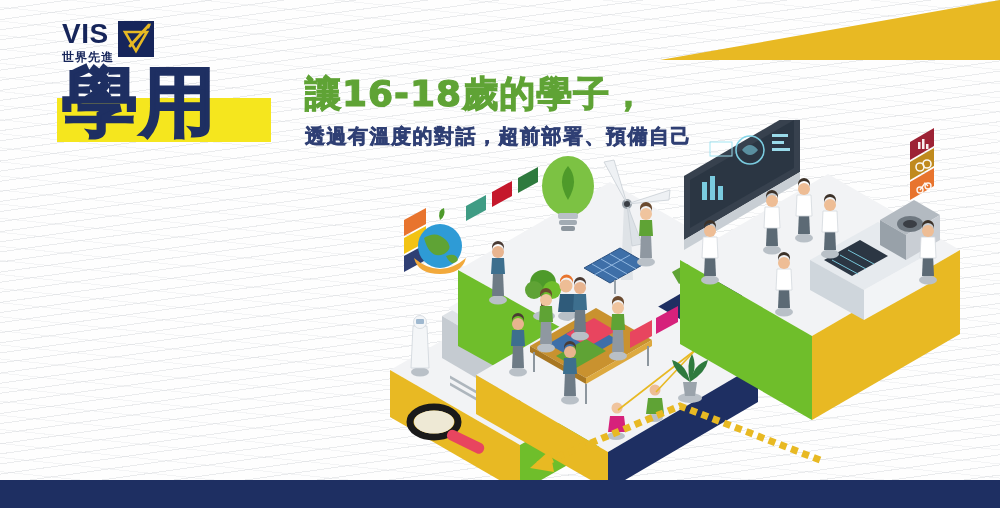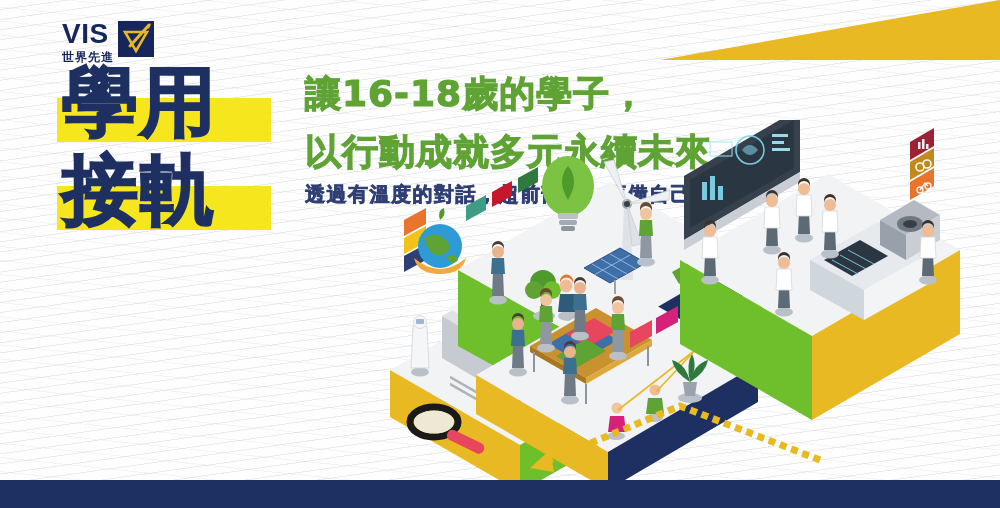--- a/index.html
+++ b/index.html
@@ -117,29 +117,24 @@
         <path d="M29 6 L33 2 L31 8 Z" fill="#E8B923"></path>
       </svg>
     </div>
   </div>
 
   <div class="bigtitle">
     <div class="tline tline1">
       <span class="hl"></span>
       <span class="tx">學用</span>
     </div>
-    <div class="tline tline2">
-      <span class="hl"></span>
-      <span class="tx">接軌</span>
-    </div>
   </div>
 
   <div class="headline">
     <div class="hl1">讓16-18歲的學子，</div>
-    <div class="hl2">以行動成就多元永續未來</div>
     <div class="sub">透過有溫度的對話，超前部署、預備自己</div>
   </div>
 
   <div class="illo">
   <svg width="620" height="370" viewBox="0 0 620 370" xmlns="http://www.w3.org/2000/svg">
 
     <defs>
       <g id="personA">
         <ellipse cx="0" cy="30" rx="9" ry="4.5" fill="#b9c0c7"></ellipse>
         <path d="M-5 2 L5 2 L6 26 L-6 26 Z" fill="#6e7b86"></path>

